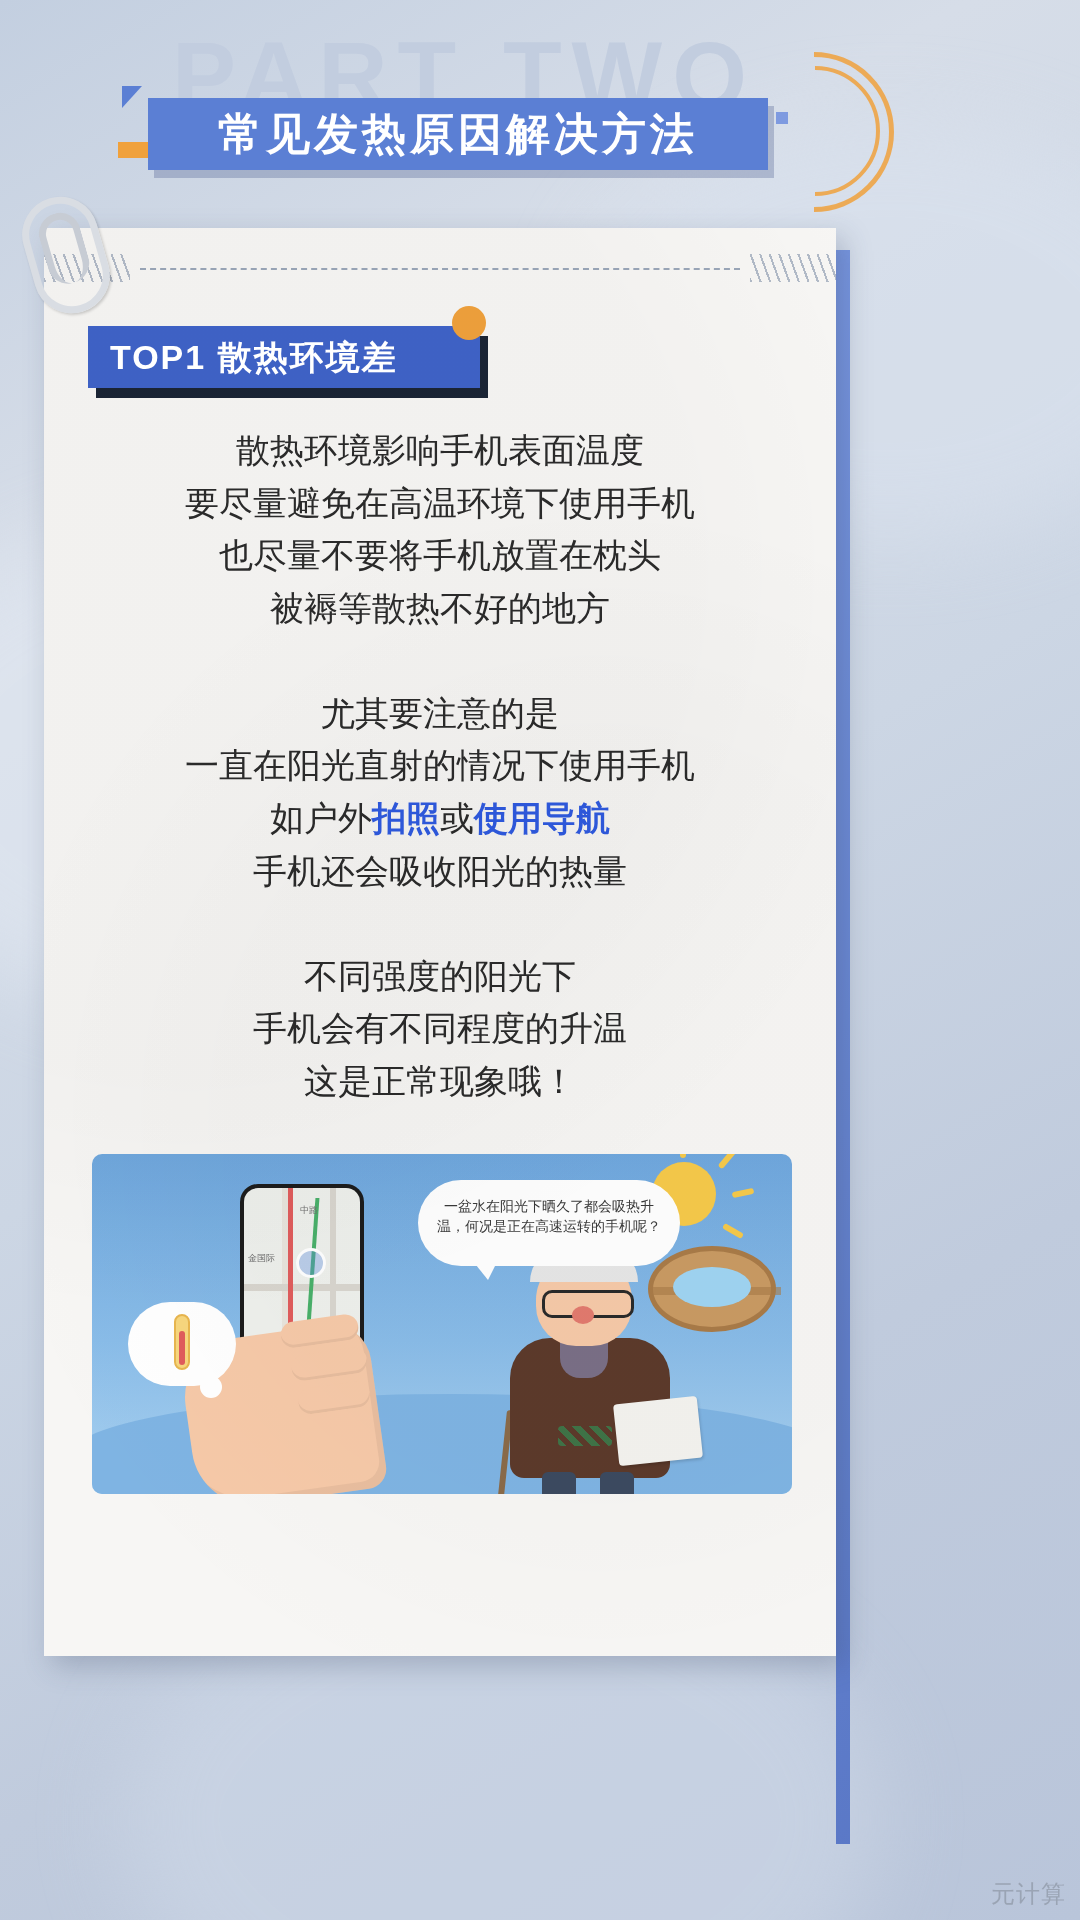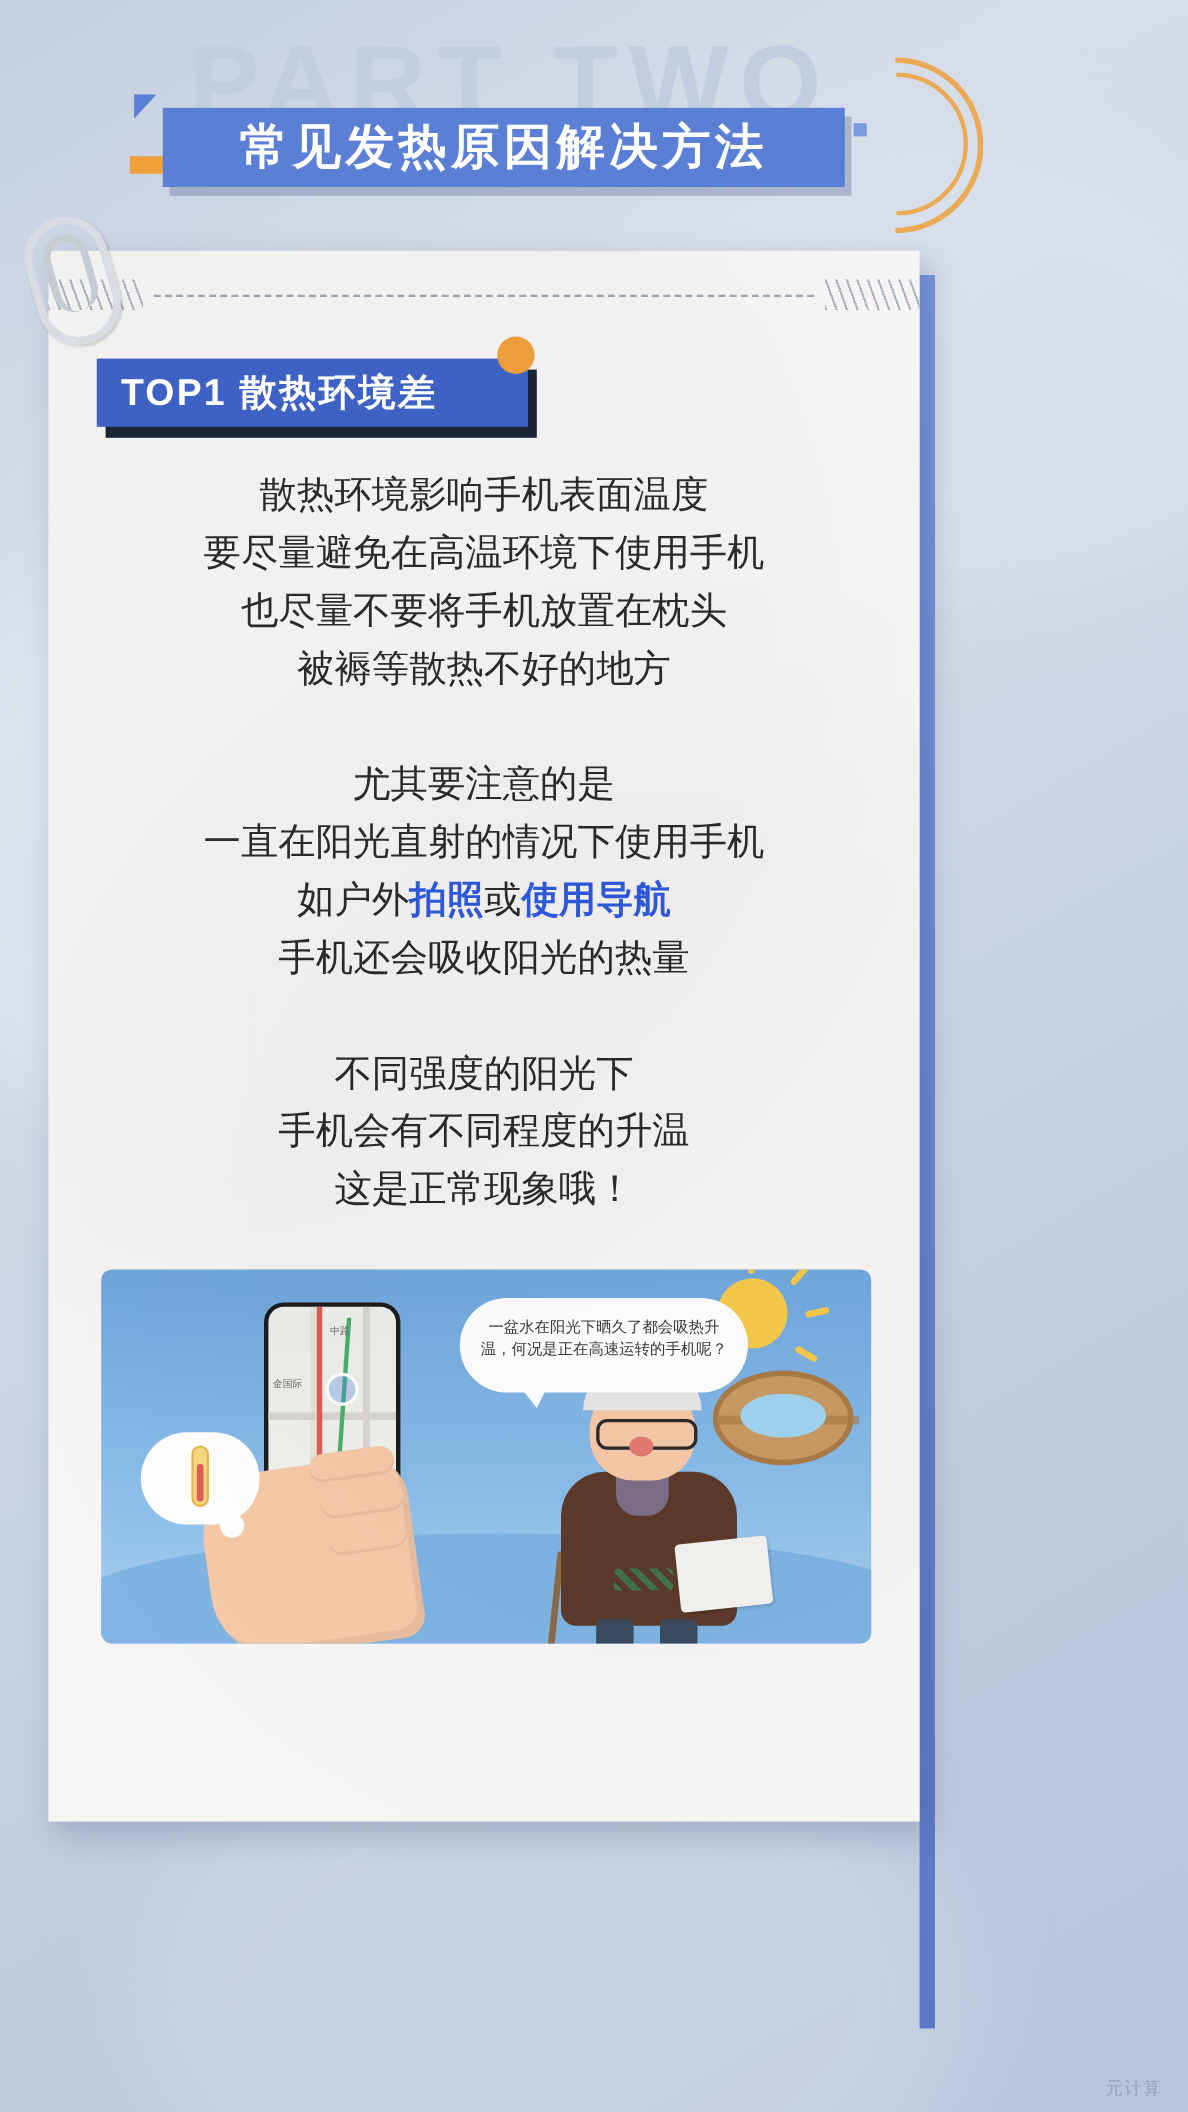--- a/index.html
+++ b/index.html
@@ -500,23 +500,23 @@
   }
   .basin .band {
     position: absolute;
     left: 0; top: 36px; width: 128px; height: 8px;
     background: #a97b48; opacity: .6;
   }
 
   
   .watermark {
     position: absolute;
-    right: 24px;
+    right: 14px;
     bottom: 10px;
-    font-size: 16px;
+    font-size: 24px;
     color: #9aa4b4;
     letter-spacing: 1px;
     margin-left: 44px;
   }
 </style>
 </head>
 <body>
 
 <div class="page">
   <div class="bg-blob blob1"></div>

